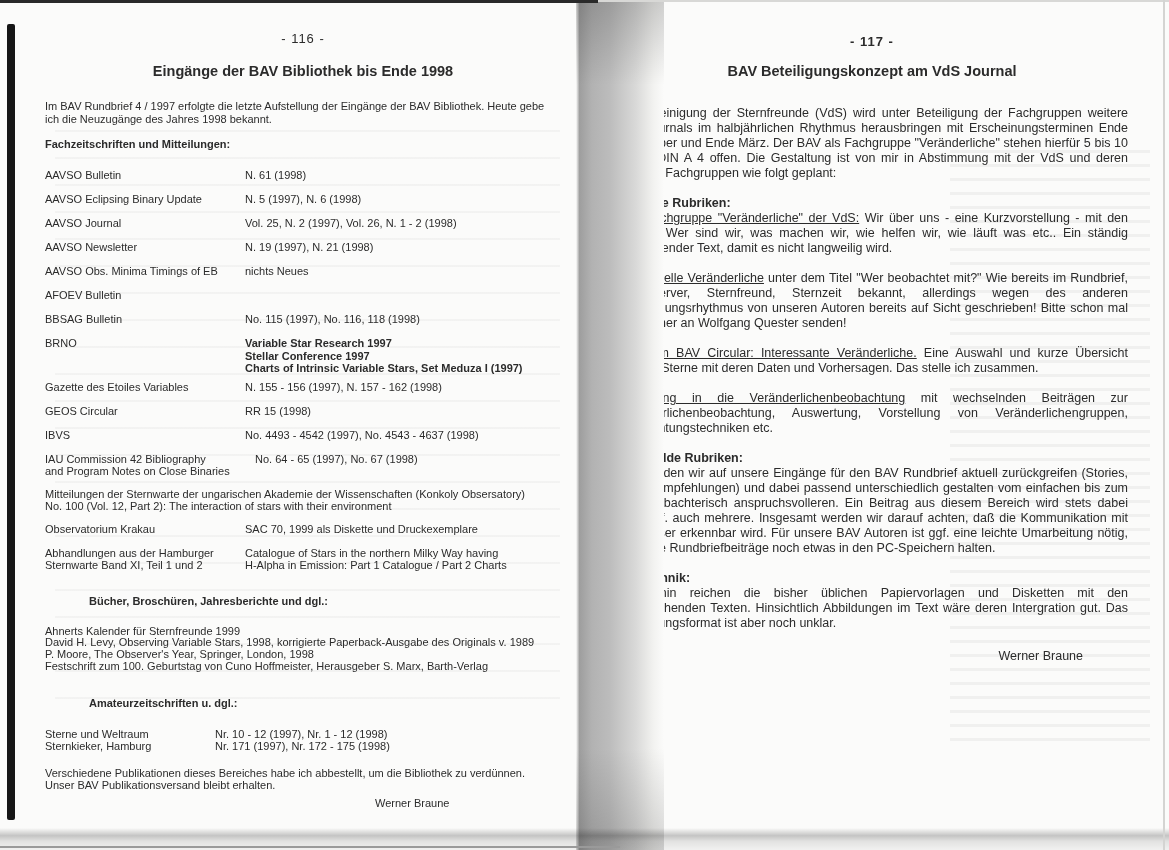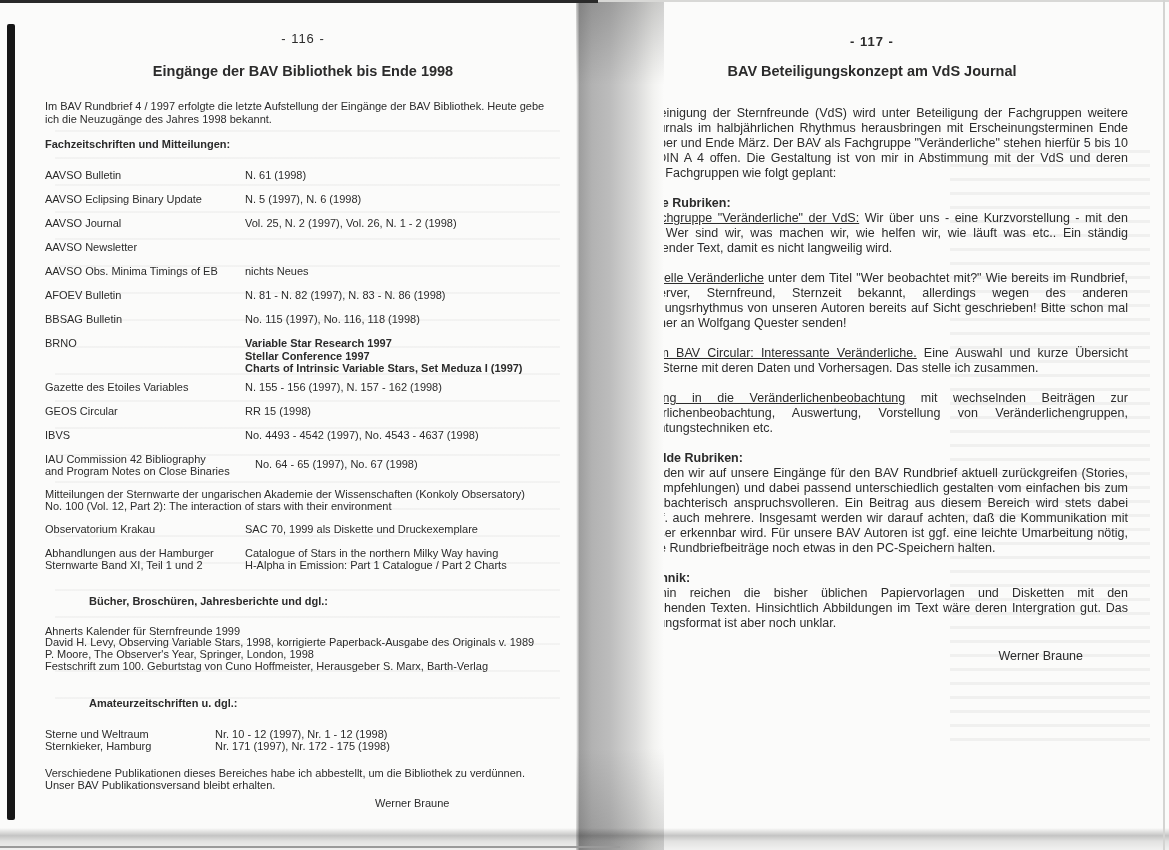--- a/index.html
+++ b/index.html
@@ -35,21 +35,21 @@
   .lpage .pagenum{text-align:center;font-weight:normal;font-size:13px;letter-spacing:1px;margin-bottom:20px;}
   .lpage .ptitle{text-align:center;font-weight:bold;font-size:14.5px;margin-bottom:22px;}
   .lpage .intro{margin-bottom:12px;}
   .lheading{font-weight:bold;margin-bottom:18px;}
   .jrow{display:flex;margin-bottom:11px;}
   .jlabel{width:200px;flex:0 0 200px;}
   .jvalue{flex:1;}
   .pre{white-space:pre-line;}
   .row-brno{margin-bottom:6px;}
   .row-brno .jvalue{line-height:12.5px;font-weight:bold;}
-  .row-iau{align-items:center;}
+  .row-iau{align-items:flex-start;}
   .note{margin-bottom:11px;line-height:12px;}
   .row-2line{line-height:12px;margin-bottom:12px;}
   .sec-gap{margin-top:24px;margin-left:44px;}
   .books div{line-height:11.8px;}
   .mag-label{width:170px;flex:0 0 170px;}
   .mrow{display:flex;margin-bottom:0;line-height:12.5px;}
   .closing{margin-top:14px;line-height:12px;}
   .lsig{margin-top:6px;margin-left:330px;}
 
   
@@ -83,28 +83,28 @@
     <div class="jrow">
       <div class="jlabel">AAVSO Eclipsing Binary Update</div>
       <div class="jvalue">N. 5 (1997), N. 6 (1998)</div>
     </div>
     <div class="jrow">
       <div class="jlabel">AAVSO Journal</div>
       <div class="jvalue">Vol. 25, N. 2 (1997), Vol. 26, N. 1 - 2 (1998)</div>
     </div>
     <div class="jrow">
       <div class="jlabel">AAVSO Newsletter</div>
+      <div class="jvalue">N. 19 (1997), N. 21 (1998)</div>
     </div>
     <div class="jrow">
       <div class="jlabel">AAVSO Obs. Minima Timings of EB</div>
       <div class="jvalue">nichts Neues</div>
     </div>
     <div class="jrow">
       <div class="jlabel">AFOEV Bulletin</div>
-      <div class="jvalue">N. 81 - N. 82 (1997), N. 83 - N. 86 (1998)</div>
     </div>
     <div class="jrow">
       <div class="jlabel">BBSAG Bulletin</div>
       <div class="jvalue">No. 115 (1997), No. 116,  118 (1998)</div>
     </div>
     <div class="jrow row-brno">
       <div class="jlabel">BRNO</div>
       <div class="jvalue pre">Variable Star Research 1997
 Stellar Conference 1997
 Charts of Intrinsic Variable Stars, Set Meduza I (1997)</div>

